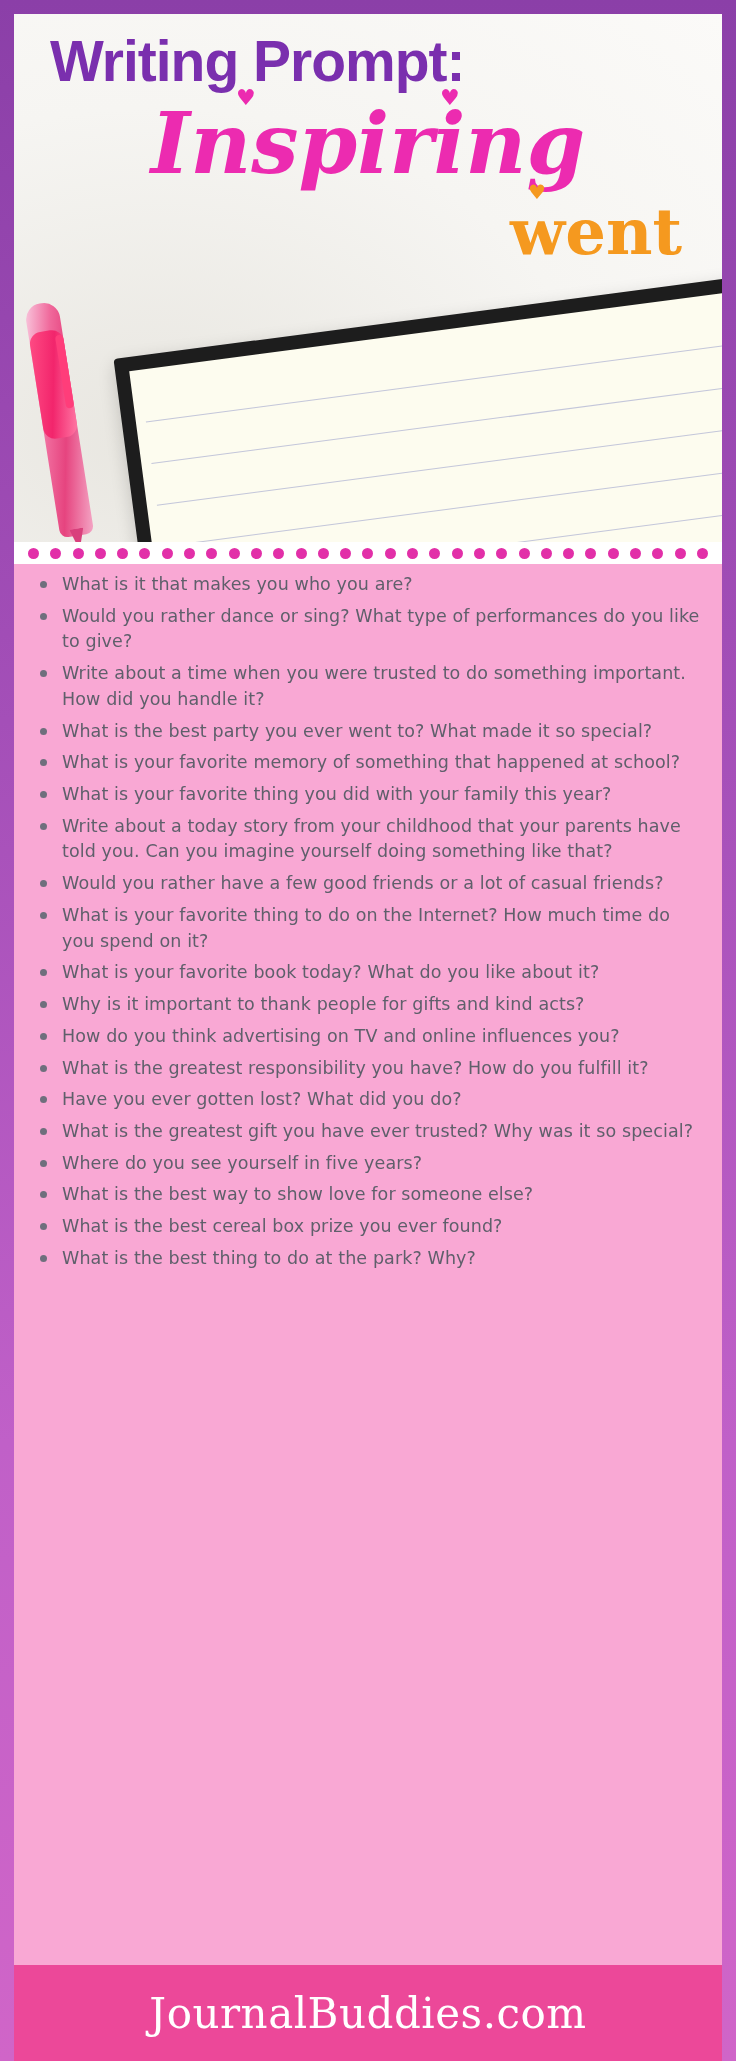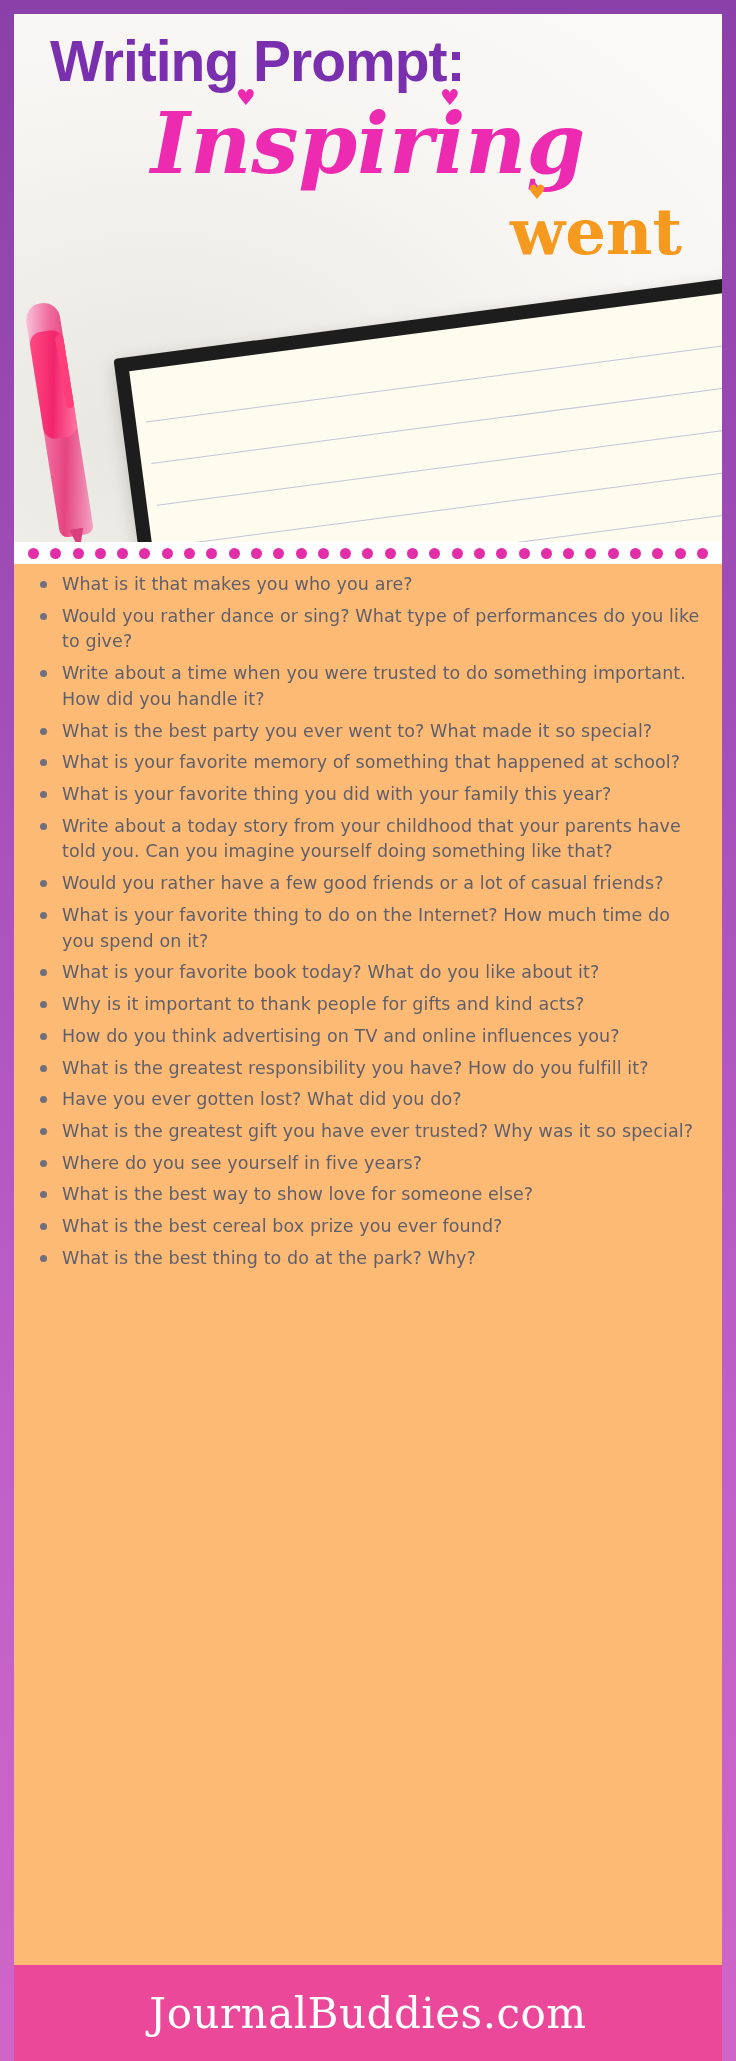--- a/index.html
+++ b/index.html
@@ -179,21 +179,21 @@
     width: 11px;
     height: 11px;
     border-radius: 50%;
     background: #e22fa8;
     flex: 0 0 auto;
   }
 
   
   .list-wrap {
     flex: 1 1 auto;
-    background: #fdba74;
+    background: #f9a8d4;
     padding: 8px 18px 6px 22px;
     overflow: hidden;
   }
   ul.prompts {
     list-style: none;
     margin: 0;
     padding: 0;
   }
   ul.prompts li {
     position: relative;

